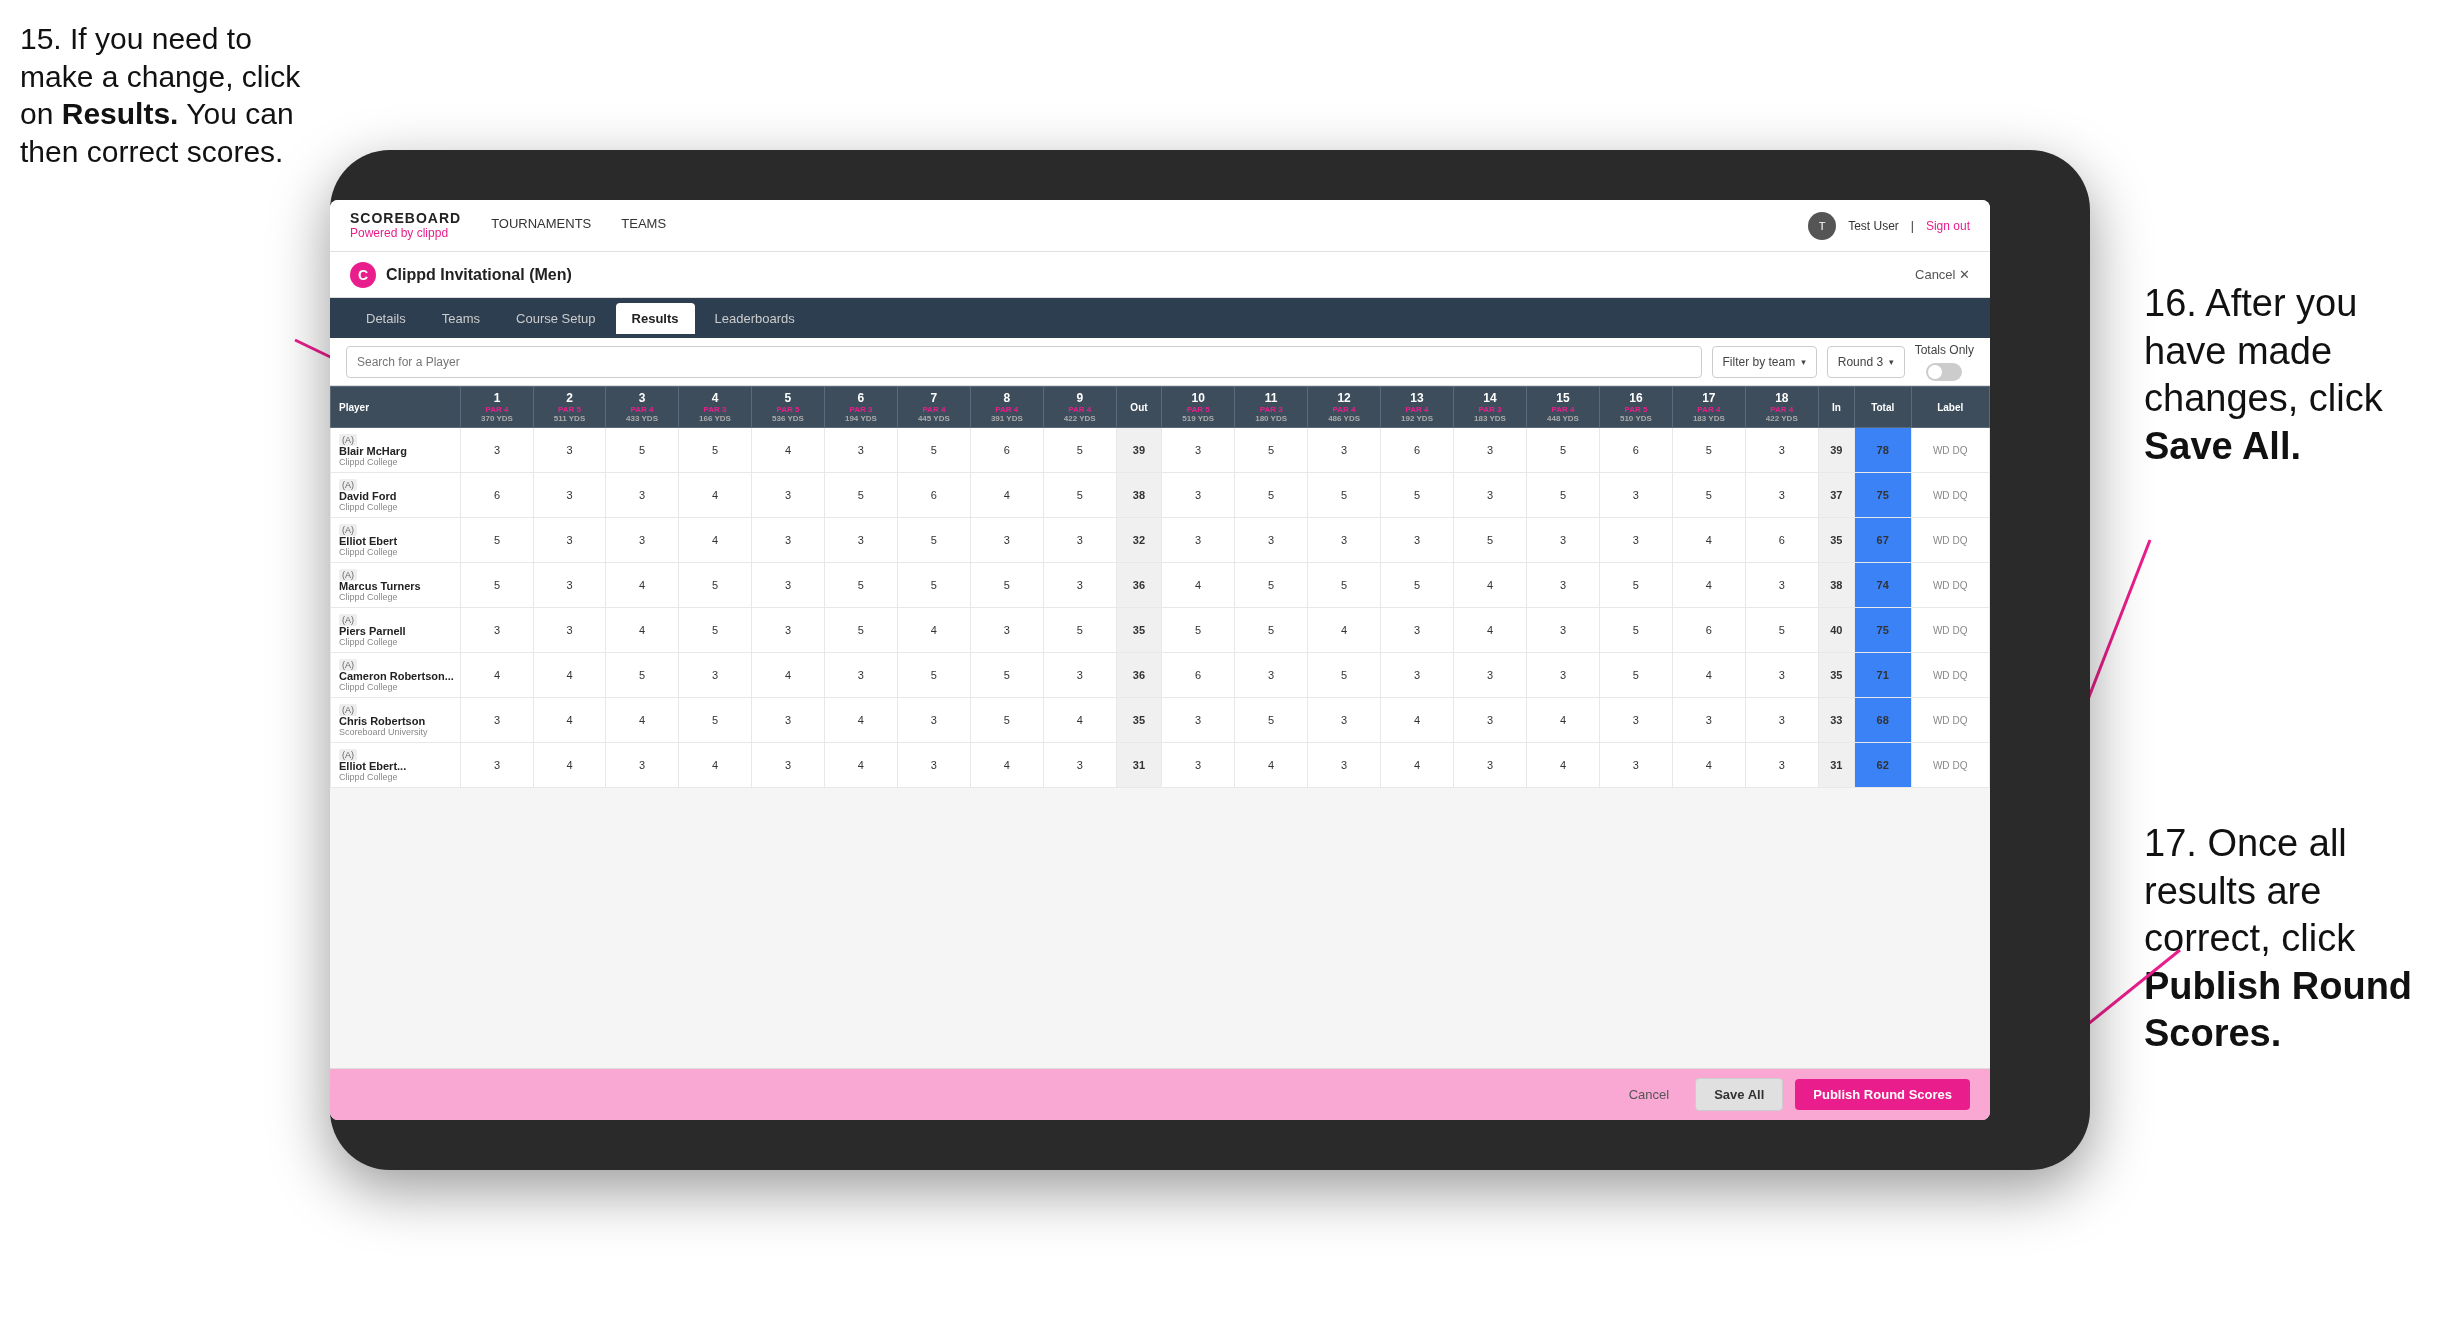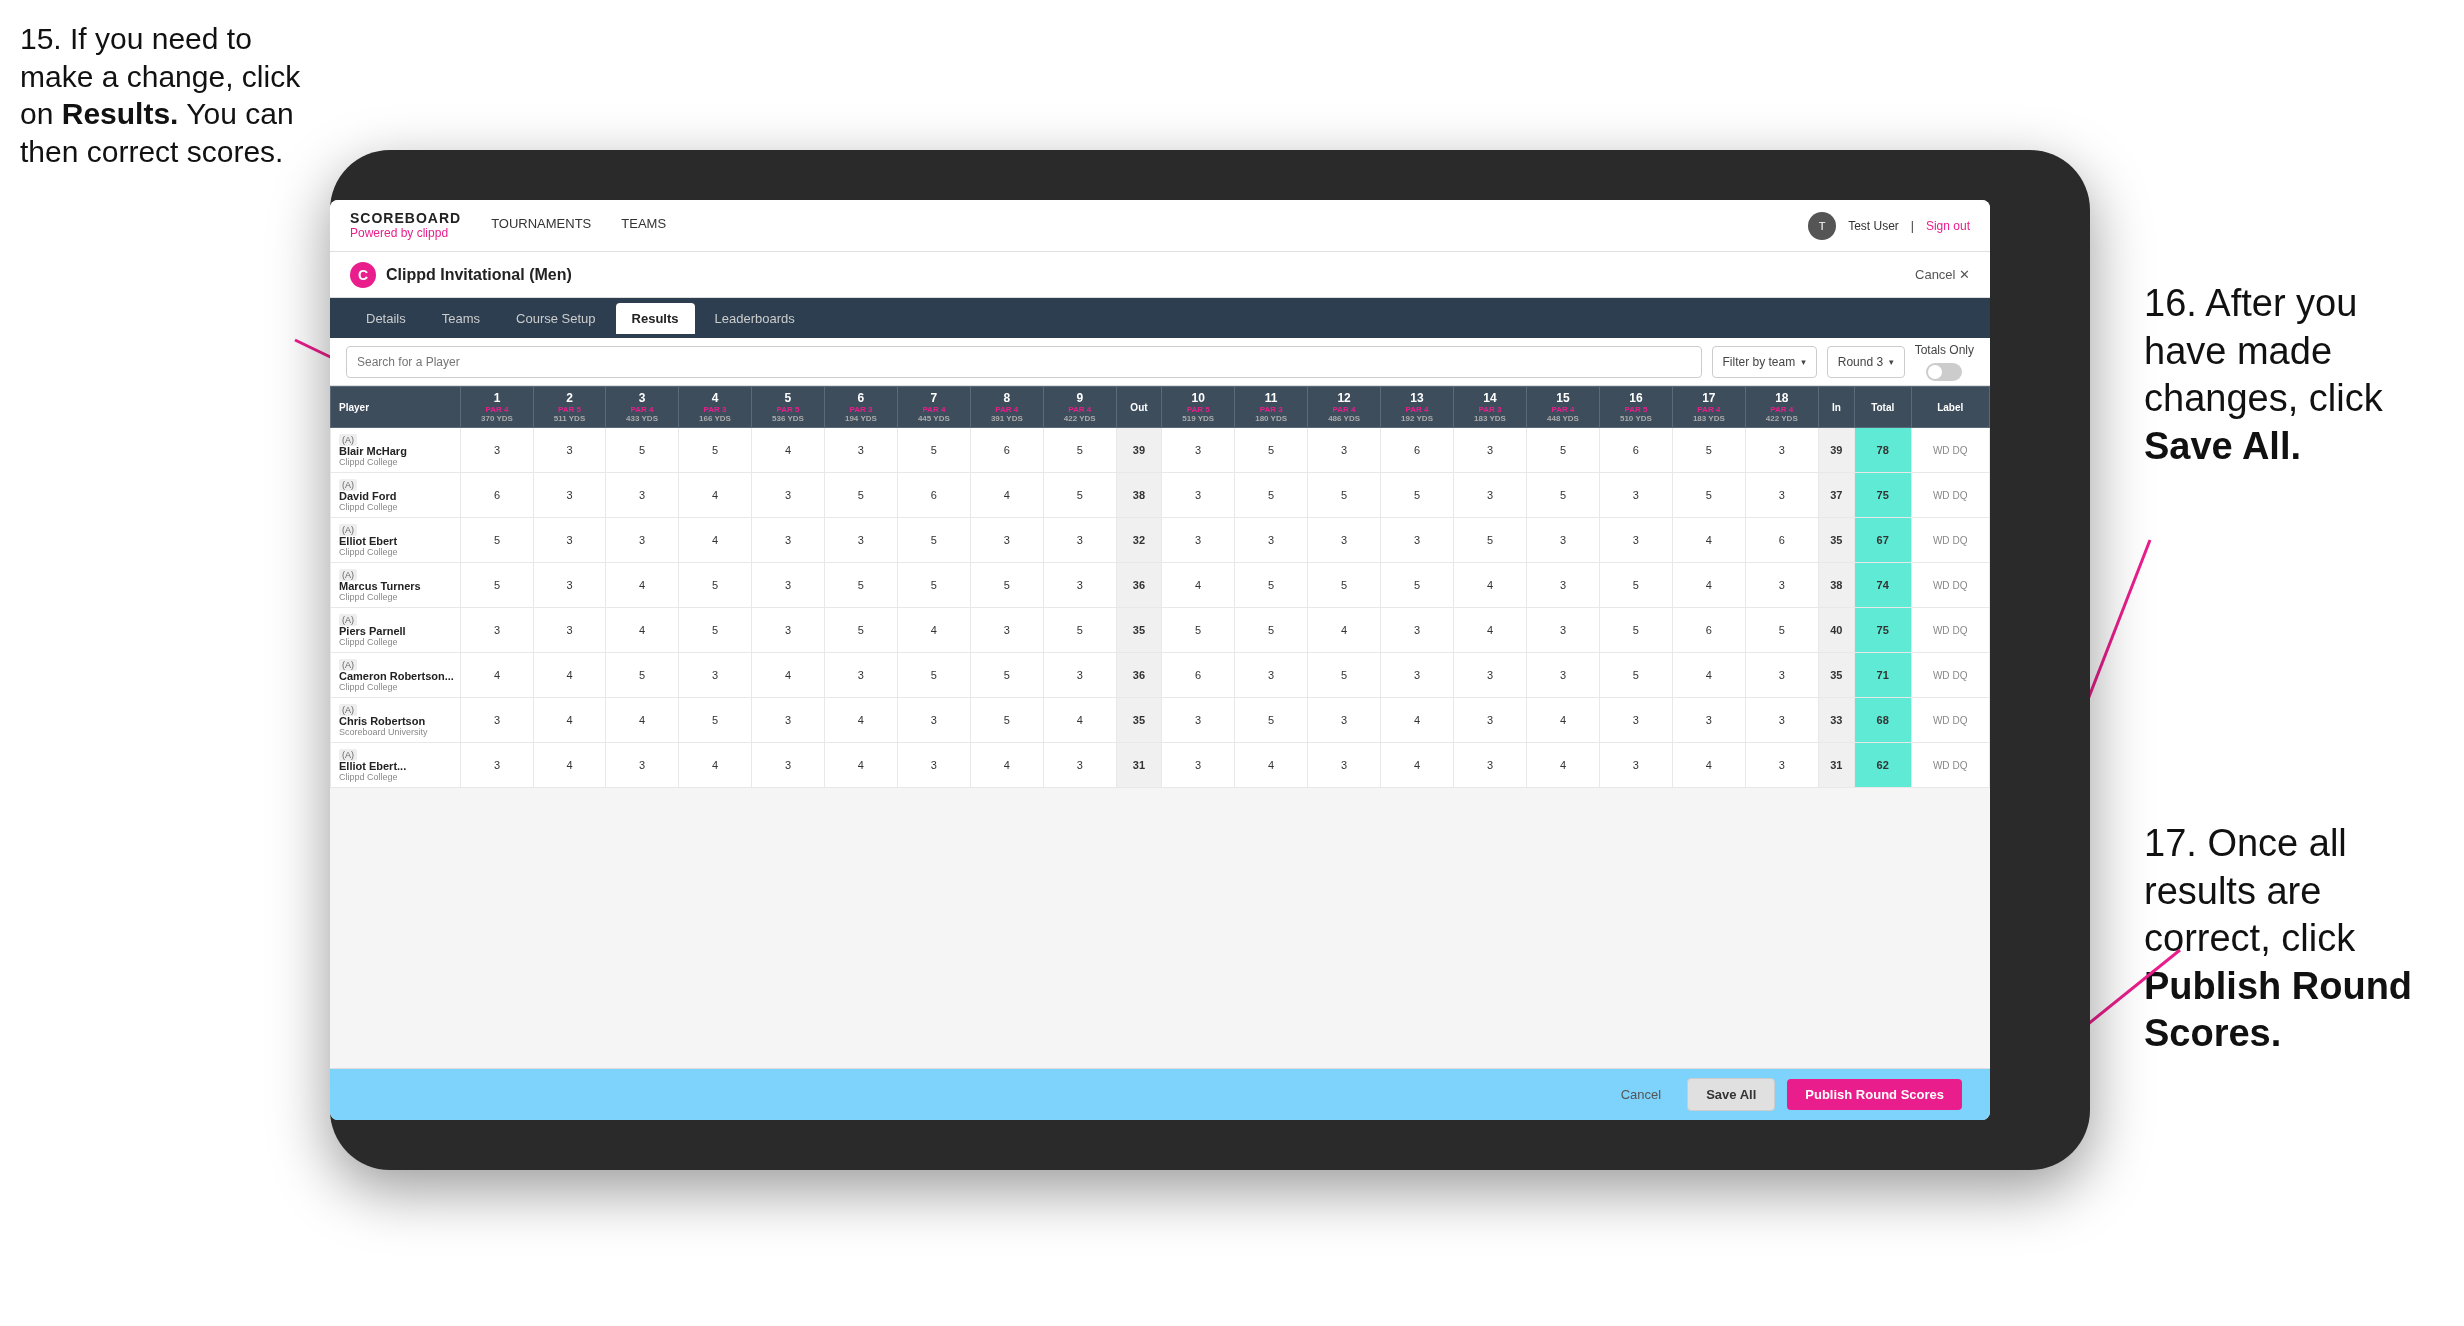--- a/index.html
+++ b/index.html
@@ -346,43 +346,43 @@
       display: block;
     }
 
     td.out-col, td.in-col, td.total-col {
       background: #f0f0f0;
       font-weight: 700;
       font-size: 12px;
     }
 
     td.total-col {
-      background: #5eead4;
+      background: #3b82f6;
     }
 
     .label-wd {
       color: #888;
       font-size: 10px;
       cursor: pointer;
     }
 
     .label-dq {
       color: #888;
       font-size: 10px;
       cursor: pointer;
     }
 
     
     .action-bar {
-      background: #7dd3fc;
+      background: #f9a8d4;
       height: 52px;
       display: flex;
       align-items: center;
       justify-content: flex-end;
-      padding: 0 28px;
+      padding: 0 20px;
       gap: 12px;
       border-top: 1px solid #ddd;
       flex-shrink: 0;
     }
 
     .btn-cancel {
       font-size: 13px;
       color: #555;
       background: none;
       border: none;

